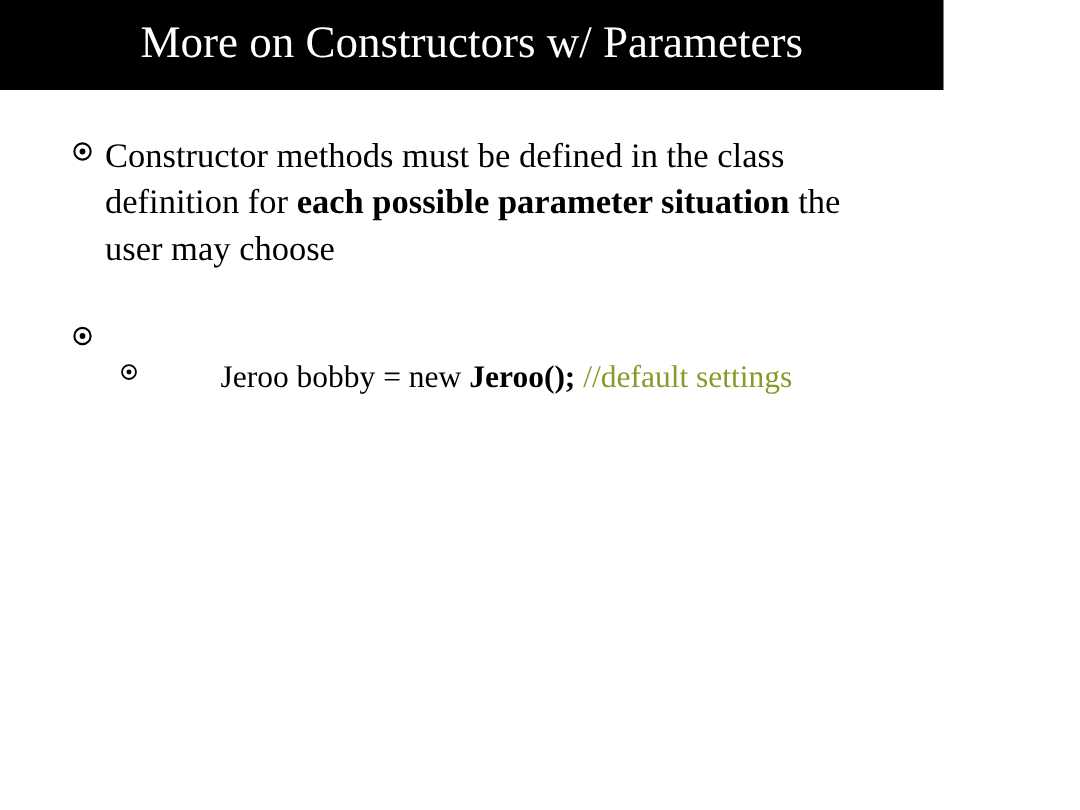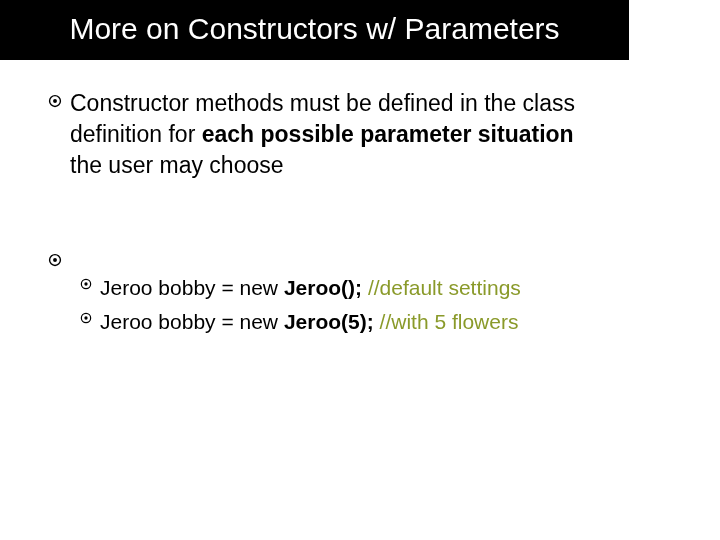--- a/index.html
+++ b/index.html
@@ -1,27 +1,27 @@
 <!DOCTYPE html>
 <html><head>
 <meta charset="utf-8">
 <style>
   * { margin: 0; padding: 0; box-sizing: border-box; }
   html, body { width: 720px; height: 540px; background: #fff; font-family: Arial, Helvetica, sans-serif; overflow: hidden; }
-  .slide { width: 629px; height: 540px; background: #fff; position: relative; }
+  .slide { width: 629px; height: 540px; background: #fff; position: relative; font-family: Liberation Serif, serif; }
   .titlebar { background: #000; color: #fff; padding: 12px 0 14px 0; }
   .titlebar h1 { font-size: 30px; font-weight: 400; text-align: center; }
   .content { padding: 28px 48px 0 48px; color: #000; }
-  .bullet-l1 { display: flex; align-items: flex-start; margin-bottom: 66px; }
+  .bullet-l1 { display: flex; align-items: flex-start; margin-bottom: 30px; }
   .bullet-l1 .bicon { flex: 0 0 auto; margin-right: 8px; margin-top: 6px; }
   .bullet-l1 .btext { font-size: 23px; line-height: 1.35; }
   .sub { margin-left: 32px; }
   .bullet-l2 { display: flex; align-items: flex-start; margin-bottom: 4px; }
   .bullet-l2 .bicon { flex: 0 0 auto; margin-right: 8px; margin-top: 5px; }
-  .bullet-l2 .btext { font-size: 21px; line-height: 1.4; }
+  .bullet-l2 .btext { font-size: 21px; line-height: 1.4; margin-left: 47px; }
   .bold { font-weight: 700; }
   .olive { color: #8a9a2a; }
   svg.circ { width: 14px; height: 14px; display: block; }
   svg.circ-sm { width: 12px; height: 12px; display: block; }
 </style>
 </head>
 <body>
 
 <div class="slide">
   <div class="titlebar">
@@ -58,30 +58,19 @@
           <svg class="circ-sm" viewBox="0 0 16 16">
               <circle cx="8" cy="8" r="6.2" fill="none" stroke="#000" stroke-width="1.6"></circle>
               <circle cx="8" cy="8" r="2.2" fill="#000"></circle>
             </svg>
         </span>
         <div class="btext">
           <span>Jeroo bobby = new </span><span class="bold">Jeroo();</span><span class="olive"> //default settings</span>
         </div>
       </div>
 
-      <div class="bullet-l2">
-        <span class="bicon">
-          <svg class="circ-sm" viewBox="0 0 16 16">
-              <circle cx="8" cy="8" r="6.2" fill="none" stroke="#000" stroke-width="1.6"></circle>
-              <circle cx="8" cy="8" r="2.2" fill="#000"></circle>
-            </svg>
-        </span>
-        <div class="btext">
-          <span>Jeroo bobby = new </span><span class="bold">Jeroo(5);</span><span class="olive"> //with 5 flowers</span>
-        </div>
-      </div>
 
 
 
     </div>
 
   </div>
 </div>
 
 </body></html>

